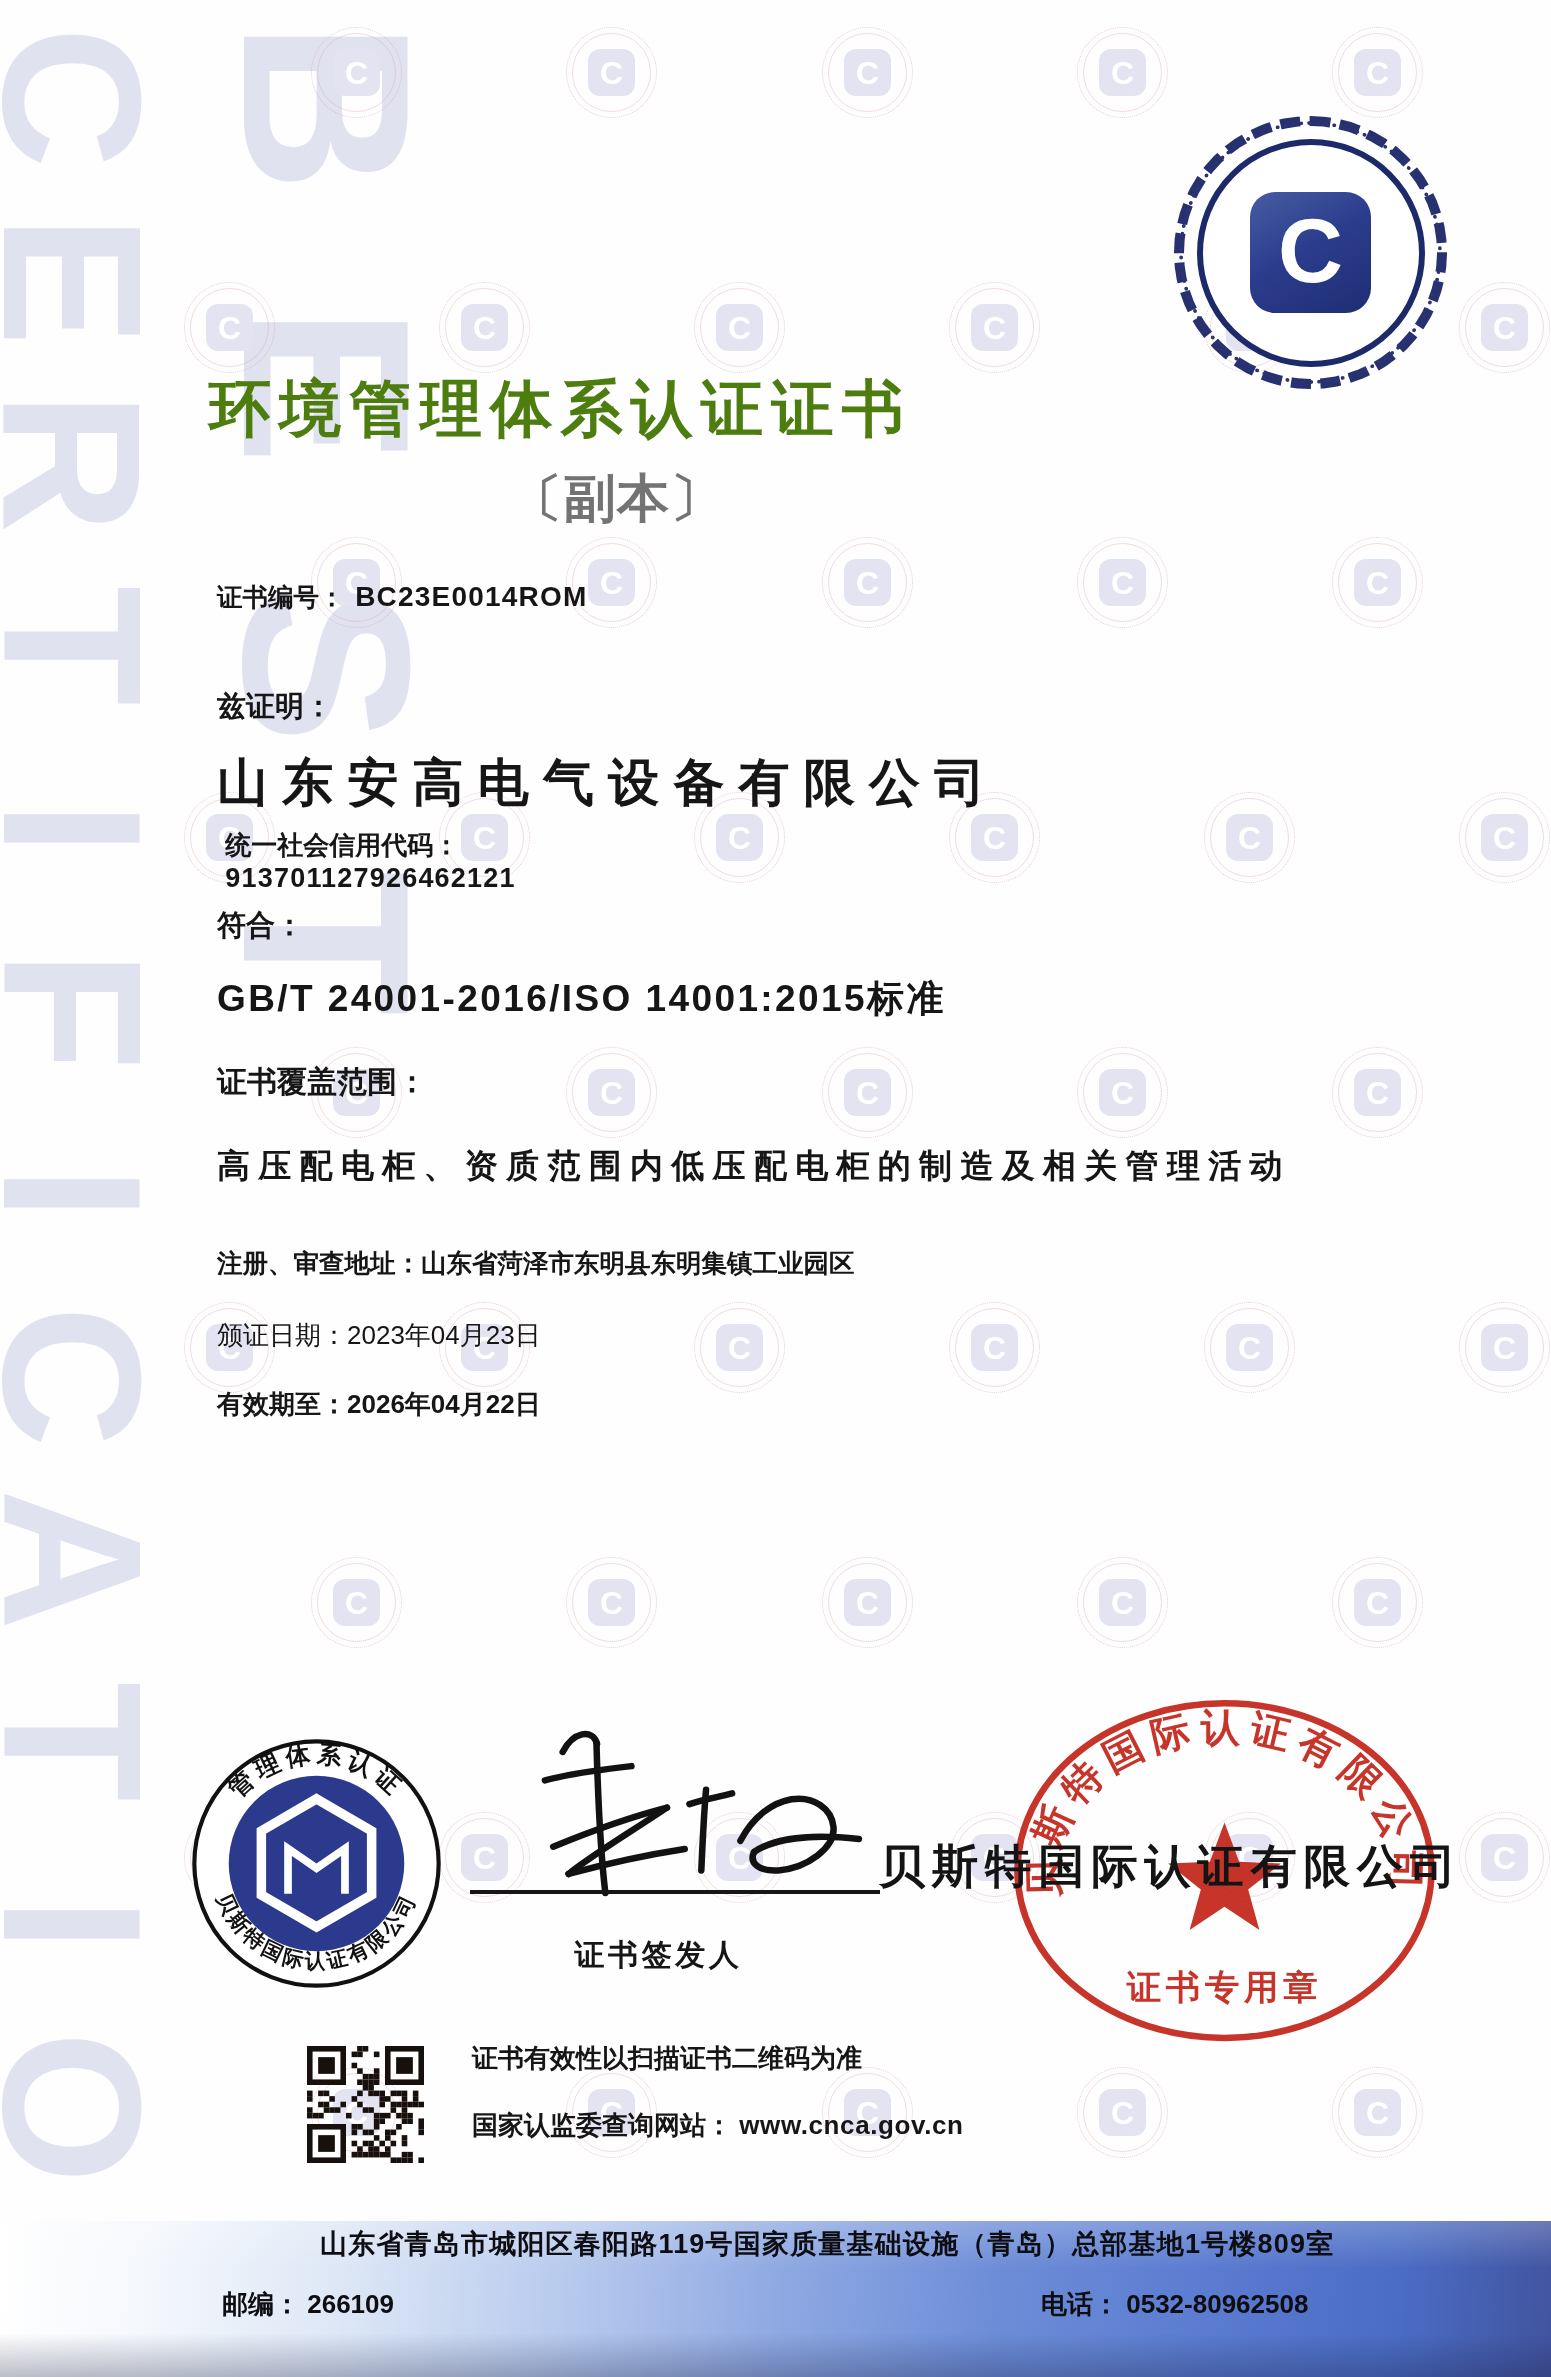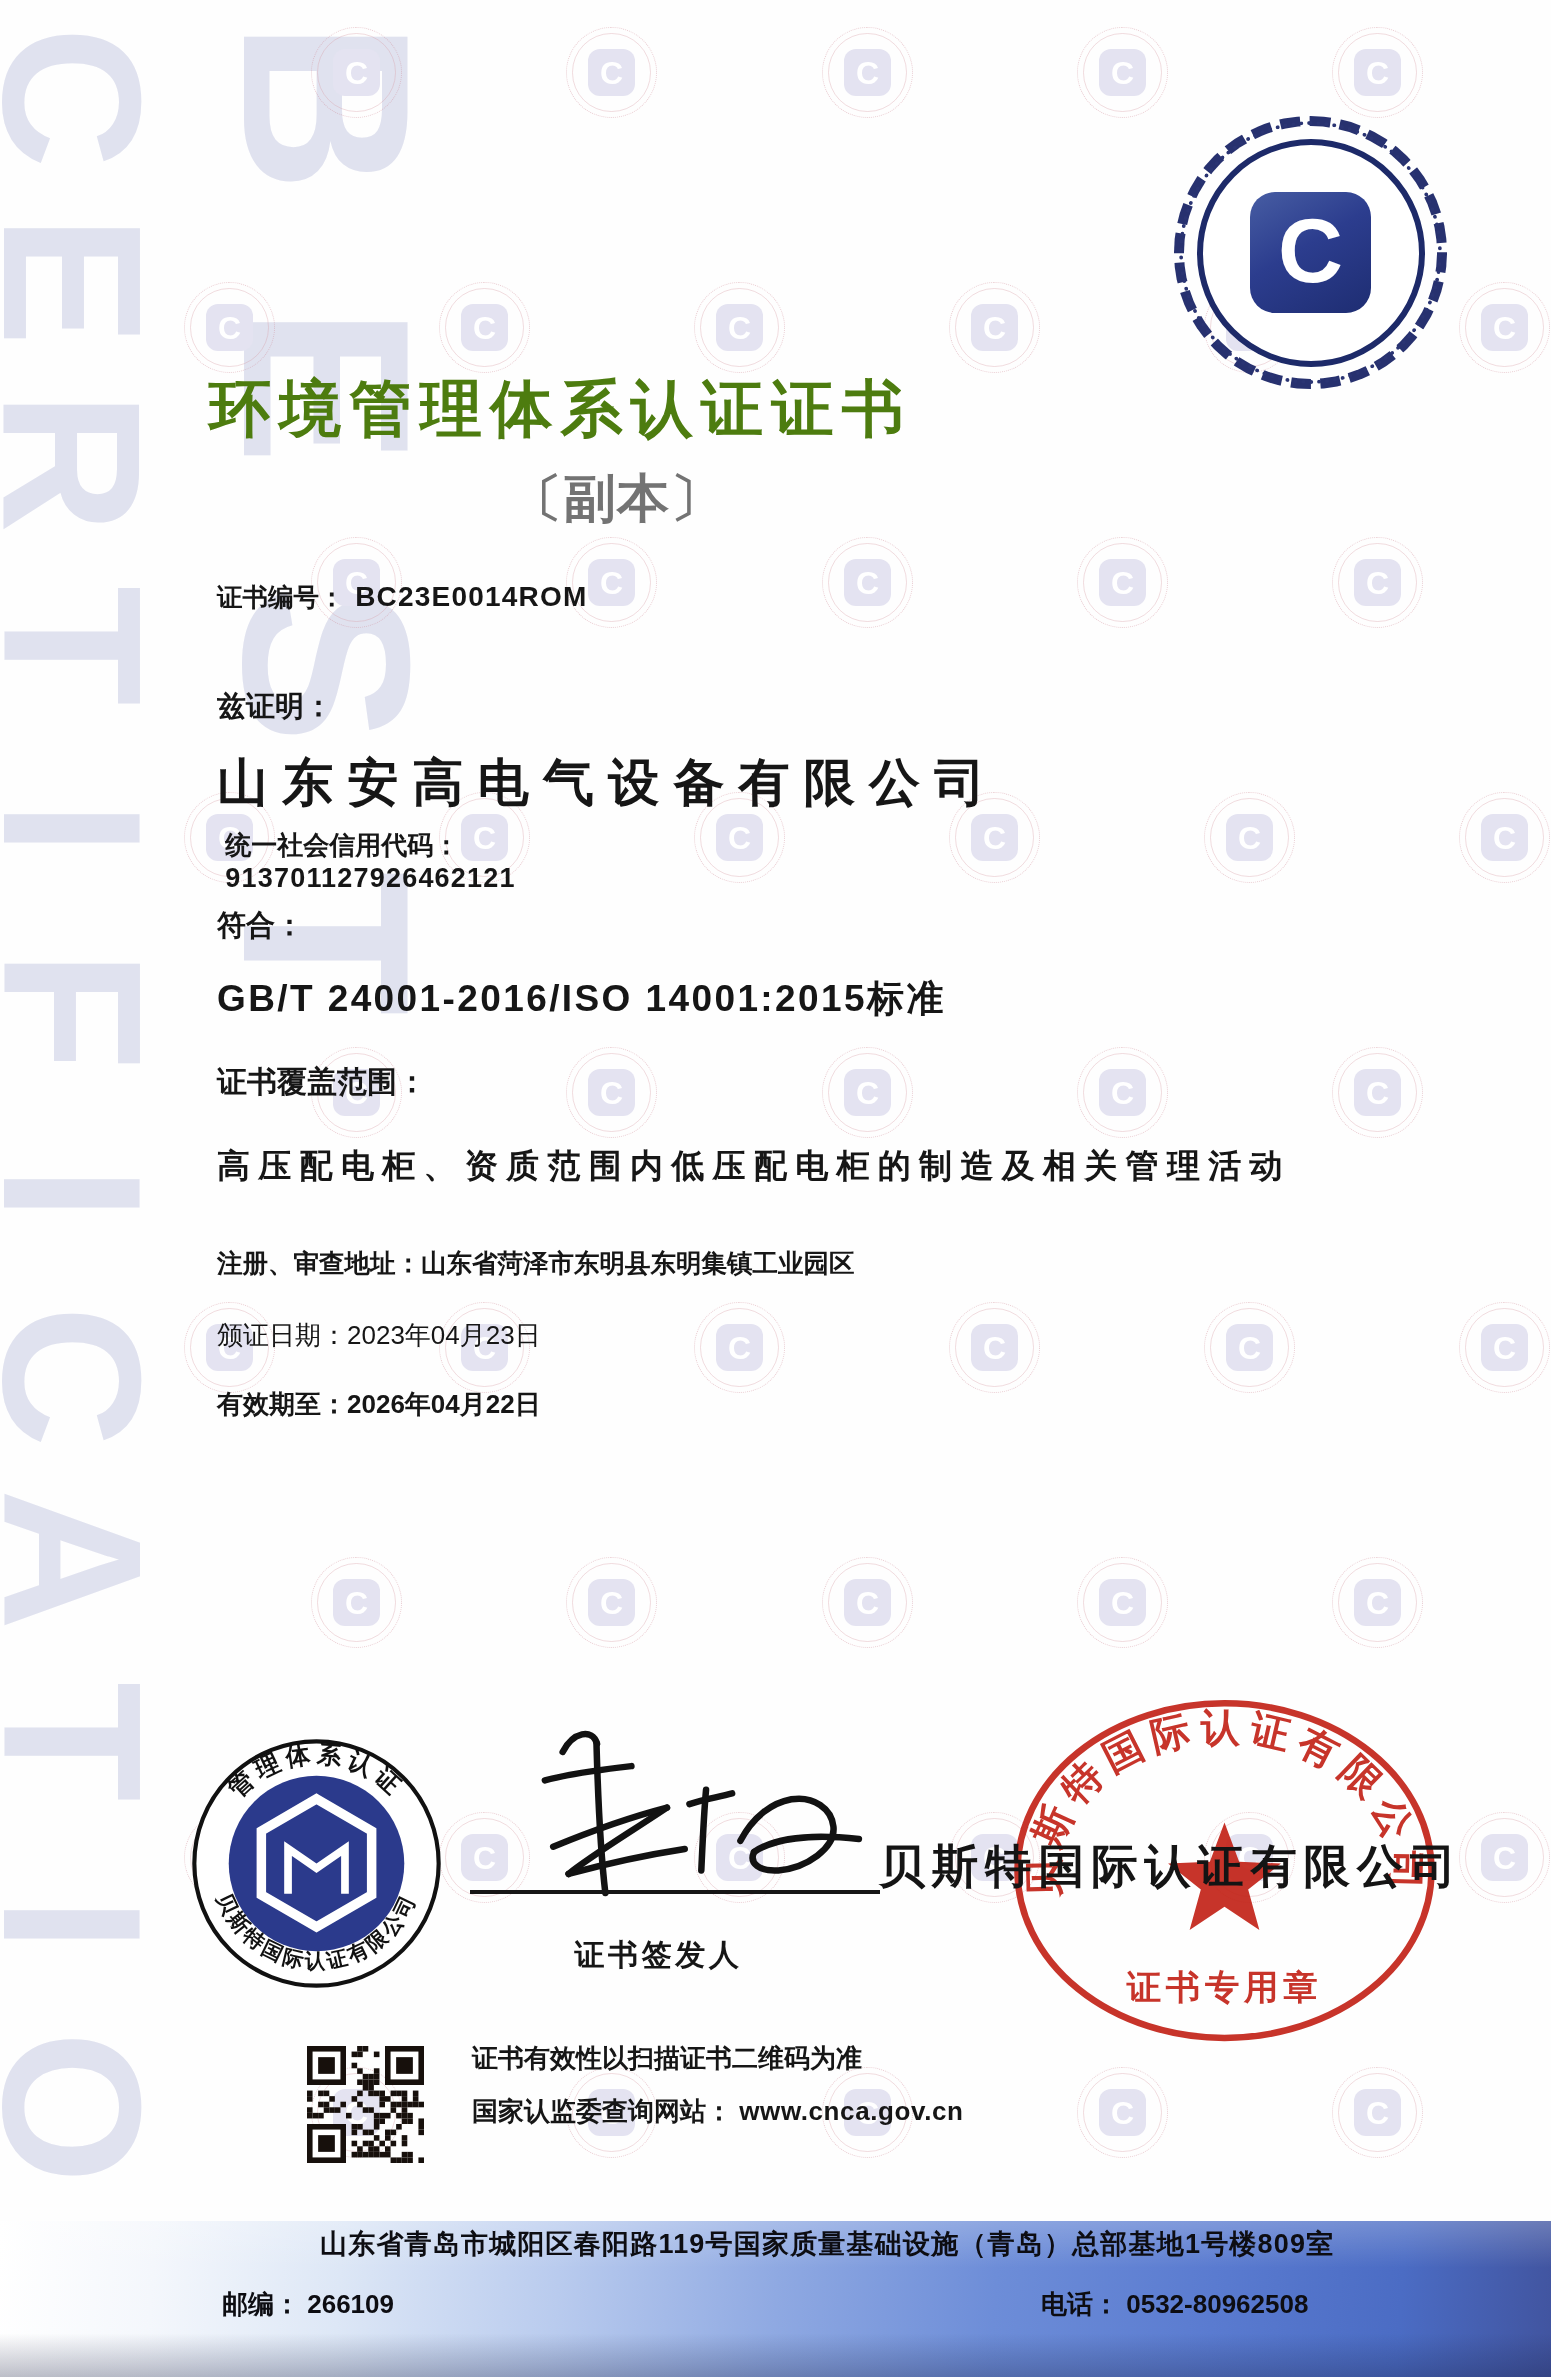--- a/index.html
+++ b/index.html
@@ -57,21 +57,21 @@
   }
   .bc-c{color:#fff;font-weight:900;font-size:90px;line-height:1;transform:translateY(-2.4px);}
   
   #acc-logo{left:189px;top:1736px;z-index:3;}
   #signature{left:475px;top:1715px;z-index:3;}
   #sig-line{left:470px;top:1890px;width:410px;height:3.6px;background:#161616;z-index:3;}
   #signer-label{left:522px;top:1935px;width:273px;text-align:center;font-size:30px;font-weight:700;letter-spacing:3.6px;}
   #red-stamp{left:1008px;top:1695px;z-index:4;}
   #issuer-name{left:879px;top:1836px;font-size:46px;font-weight:700;letter-spacing:7.1px;z-index:5;color:#141414;}
   #qr-code{left:307px;top:2046px;z-index:3;}
-  #qr-info{left:472px;top:2041px;display:flex;flex-direction:column;gap:18px;z-index:3;}
+  #qr-info{left:472px;top:2041px;display:flex;flex-direction:column;gap:32px;z-index:3;}
   #qr-info .qline{font-size:26px;font-weight:600;white-space:nowrap;}
   #qr-info .url{letter-spacing:0.6px;}
   
   #footer-bar{
     left:0;top:2221px;width:1552px;height:156px;z-index:2;
     background:linear-gradient(94deg,#ffffff 0%,#f4f7fc 10%,#dde7f6 22%,#b9cbee 36%,#8fa9e2 50%,#6d8dd8 64%,#5a7bd0 78%,#4b6cc4 90%,#41549f 100%);
   }
   #footer-bar::after{content:"";position:absolute;inset:0;background:linear-gradient(180deg,rgba(255,255,255,.22) 0%,transparent 30%,transparent 72%,rgba(18,24,58,.28) 100%);}
   #footer-address{left:320px;top:2226px;font-size:27px;font-weight:700;letter-spacing:1.2px;color:#0d0d12;z-index:3;}
   #footer-postal{left:222px;top:2287px;font-size:26px;font-weight:600;color:#0d0d12;z-index:3;}

